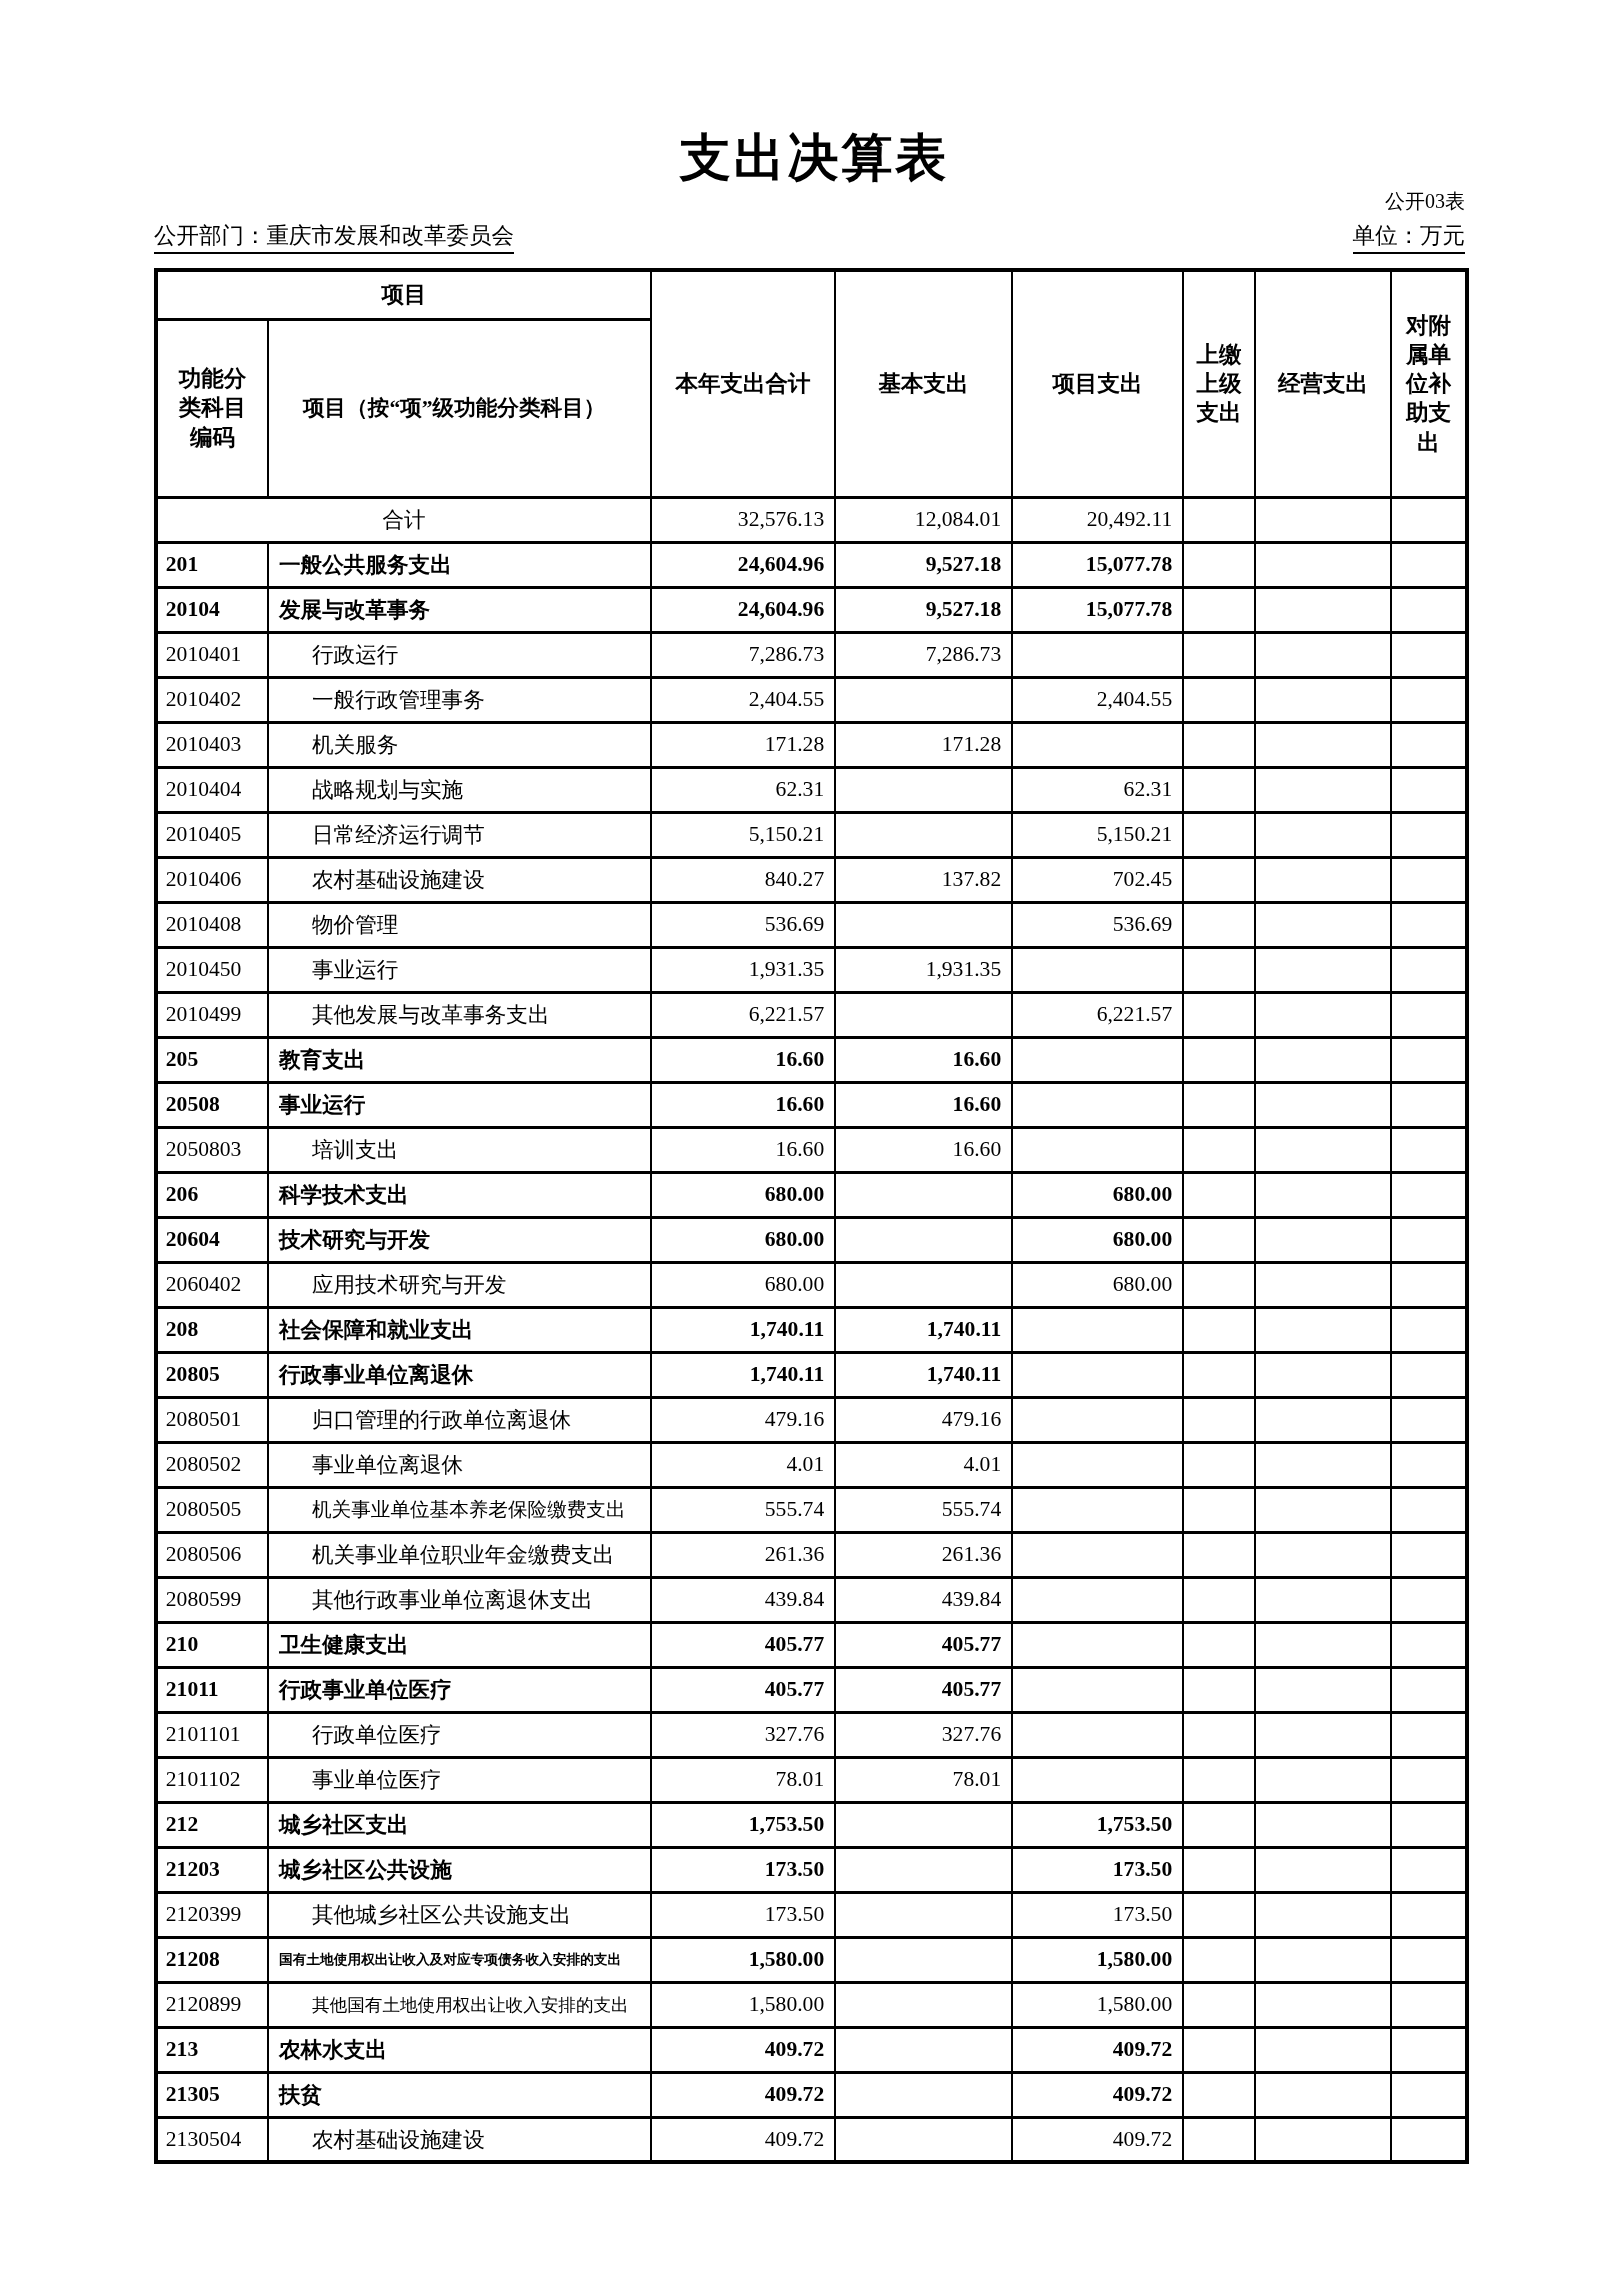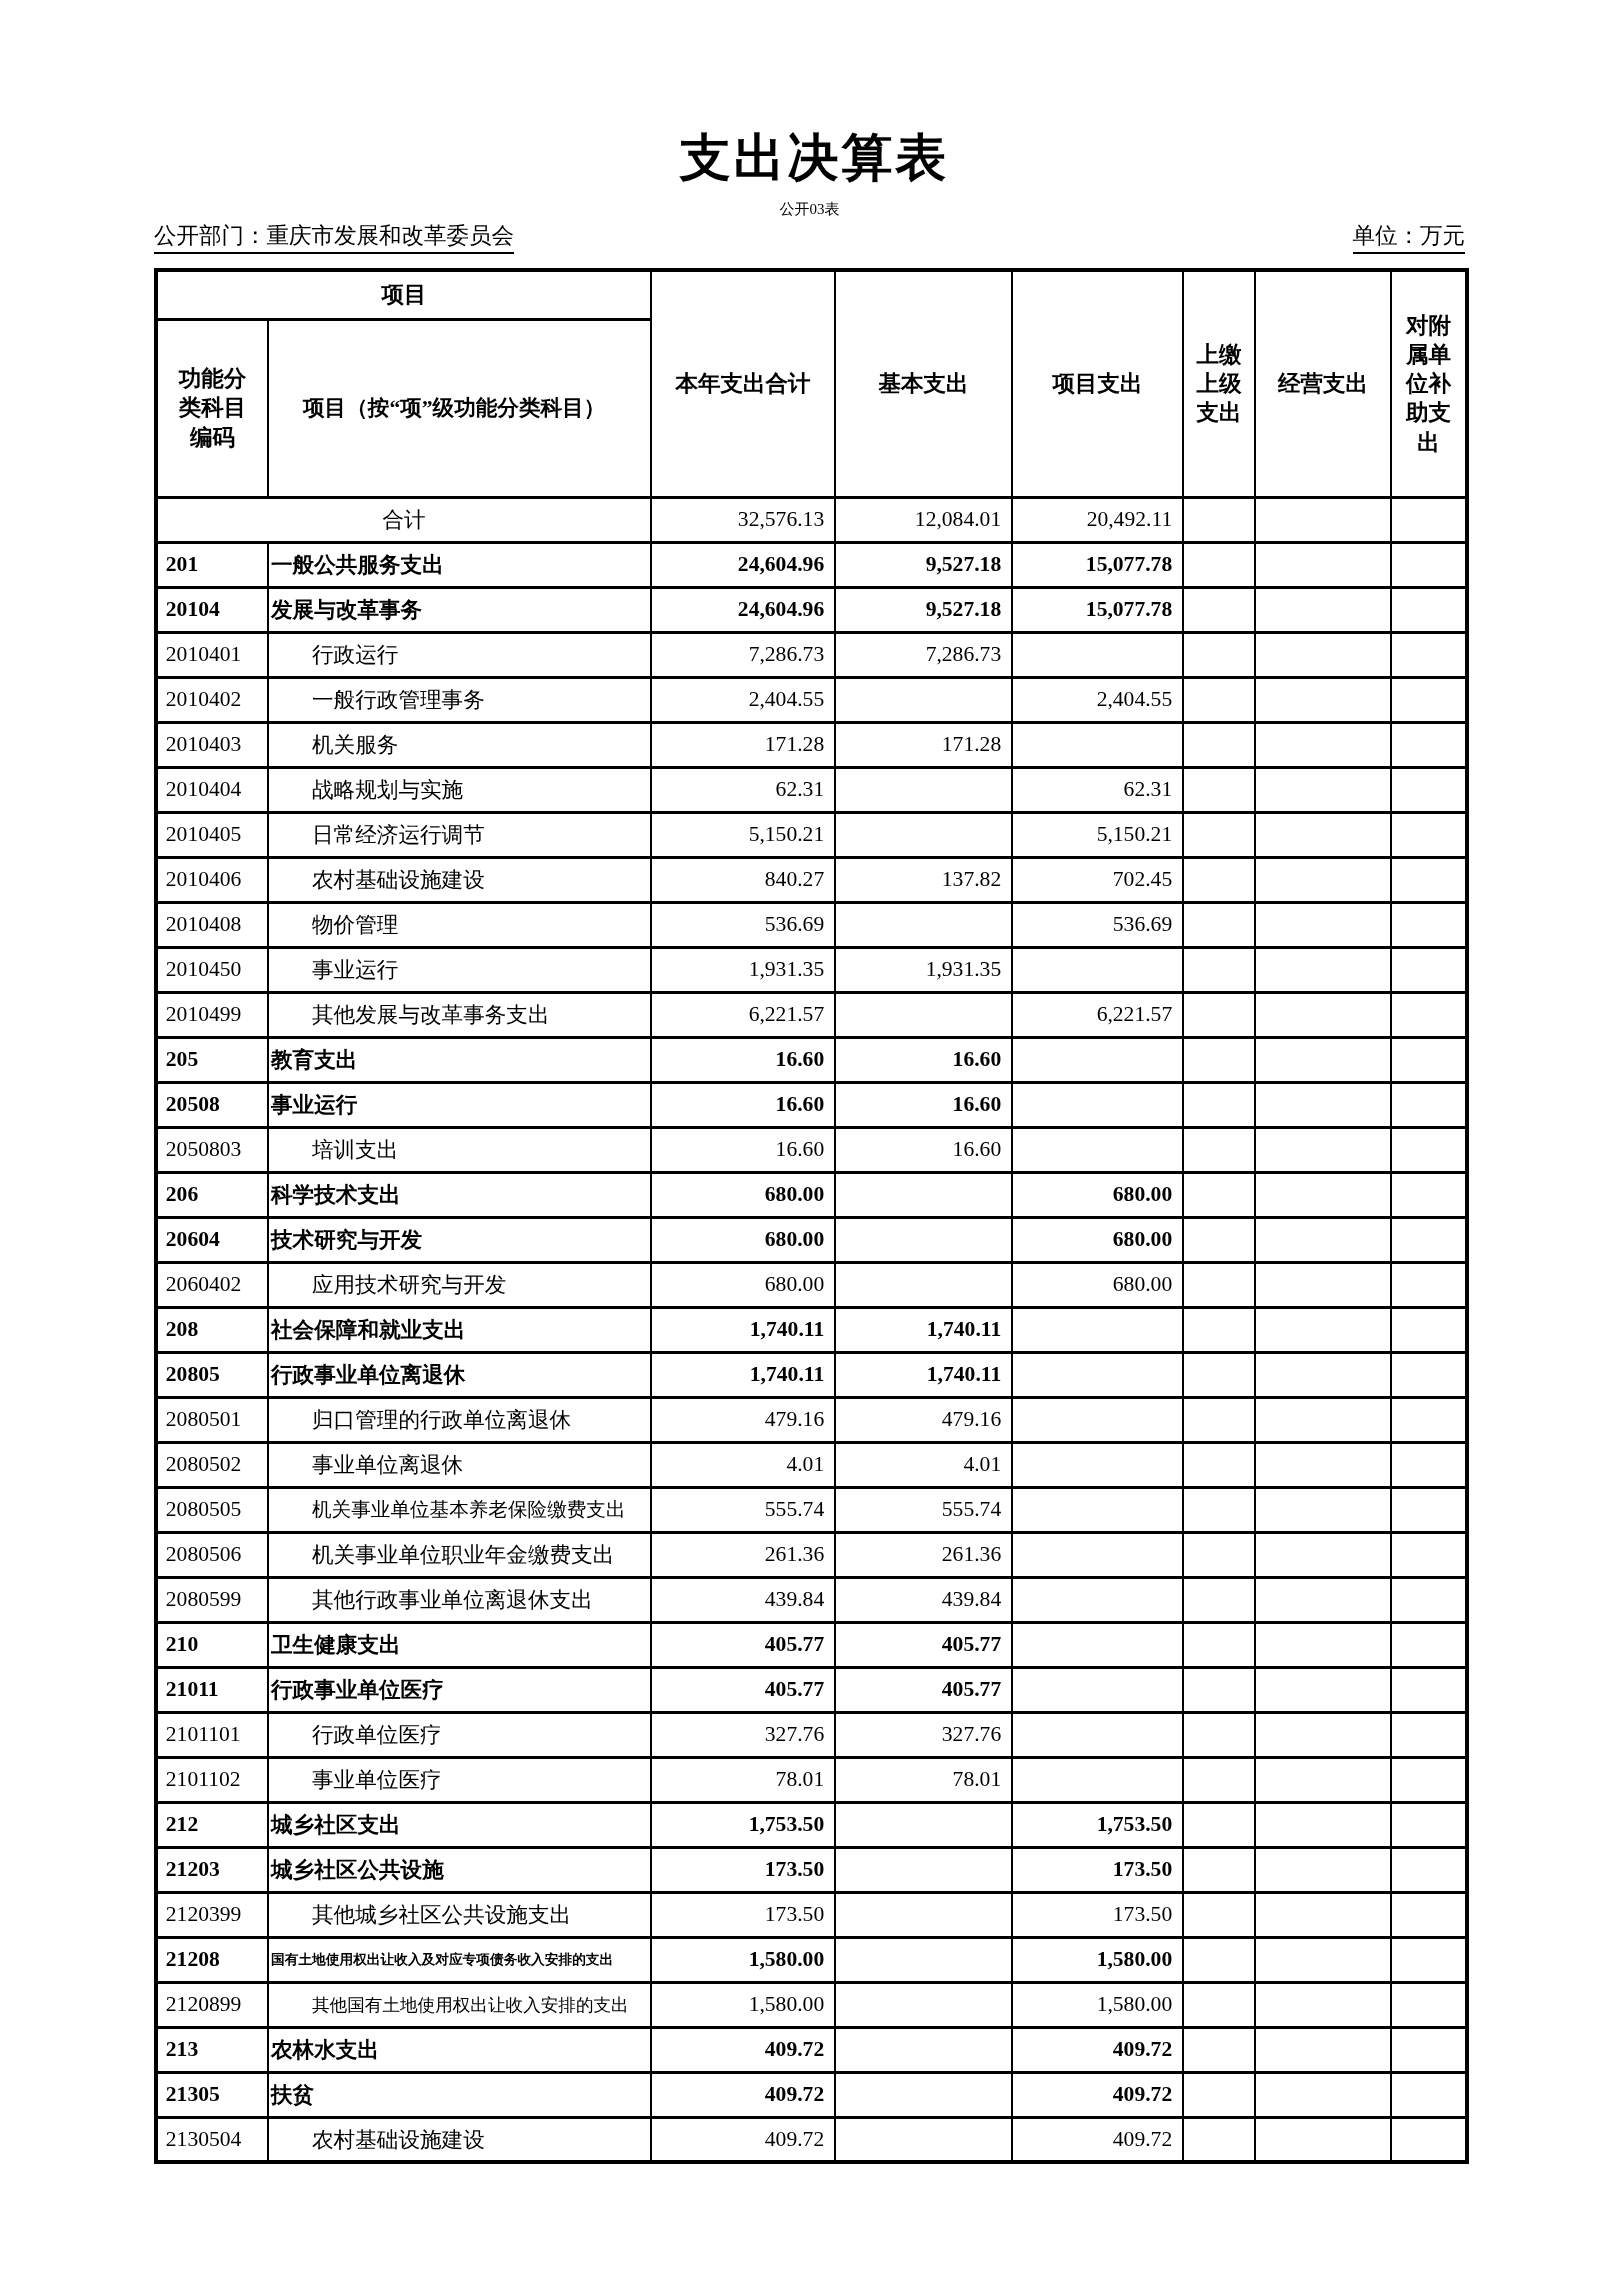--- a/index.html
+++ b/index.html
@@ -8,22 +8,22 @@
     background: #ffffff; color: #000000;
     font-family: "Liberation Serif", "DejaVu Serif", serif;
     position: relative;
   }
   .title {
     position: absolute; top: 120px; left: 0; width: 1621px;
     margin: 4px; text-align: center;
     font-size: 51px; font-weight: bold; letter-spacing: 2.9px;
   }
   .sheet-code {
-    position: absolute; top: 200px; left: 154px; width: 1311px;
-    text-align: center; font-size: 15px;
+    position: absolute; top: 188px; left: 154px; width: 1311px;
+    text-align: right; font-size: 20px;
   }
   .meta-row {
     position: absolute; top: 220px; left: 154px; width: 1311px;
     display: flex; justify-content: space-between; align-items: flex-start;
     font-size: 22.5px;
     gap: 12px;
   }
   .meta-row span { border-bottom: 2.9px solid #000; padding-bottom: 1px; }
   table.main {
     position: absolute; top: 268px; left: 154px; width: 1311px;
@@ -42,21 +42,21 @@
   tr.header-row-1 { height: 49px; }
   tr.header-row-2 { height: 178px; }
   .h-code { padding: 0 19.6px; }
   .h-name { text-align: left; padding-left: 34px; font-size: 21.6px; }
   .h-narrow { padding: 0 8.8px; }
   tbody td {
     height: 45px; font-size: 21.6px; vertical-align: middle; padding: 0;
     white-space: nowrap;
   }
   .code-cell { text-align: left; padding-left: 7.8px; }
-  .name-cell { text-align: left; padding-left: 2px; }
+  .name-cell { text-align: left; padding-left: 10px; }
   .level-l3 .name-cell { padding-left: 43px; }
   .total-label { text-align: center; padding-left: 0; }
   .num-cell { text-align: right; padding-right: 9.8px; }
   .level-l1, .level-l2 { font-weight: bold; }
 </style>
 </head>
 <body>
 
 <div class="page">
 

